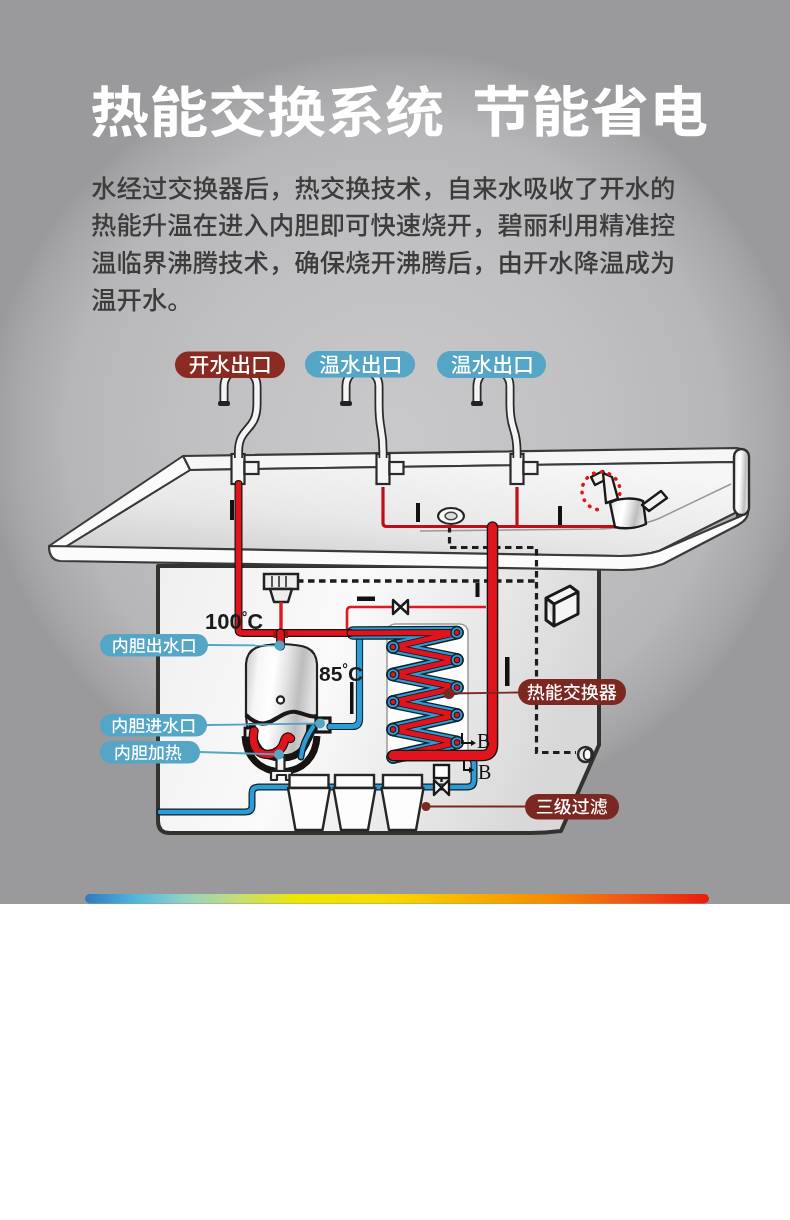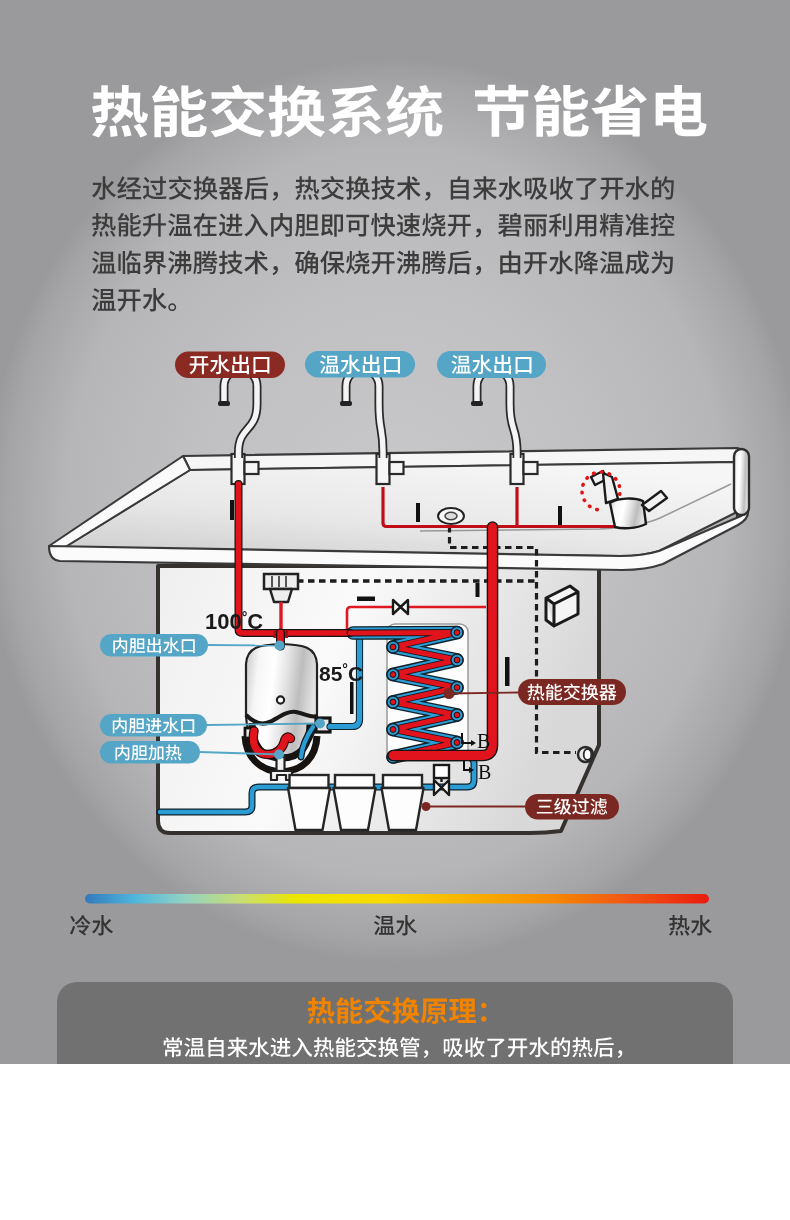--- a/index.html
+++ b/index.html
@@ -1,14 +1,14 @@
 <!DOCTYPE html>
 <html><head><meta charset="utf-8"><style>
 html,body{margin:0;padding:0}
-.page{position:relative;width:790px;height:1064px;overflow:hidden;
+.page{position:relative;width:790px;height:904px;overflow:hidden;
 background:radial-gradient(52% 42.5% at 50% 48%, #c9c9cb 0%, #c0c0c2 50%, #b6b6b8 80%, #a4a4a6 95%, #9a9a9c 100%);text-align:right;}
 </style></head><body>
 <div class="page">
 <svg width="790" height="1220" viewBox="0 0 790 1220">
 <defs>
 <path id="gB70ed" d="M327 109C338 47 346 -35 346 -84L464 -67C463 -18 451 61 438 122ZM531 111C553 49 576 -31 582 -80L702 -57C694 -7 668 71 643 130ZM735 113C780 48 833 -40 854 -94L968 -43C943 12 887 97 841 157ZM156 150C124 80 73 0 33 -47L148 -94C189 -38 239 47 271 120ZM541 851 539 711H422V610H535C532 564 527 522 520 484L461 517L410 443L399 546L300 523V606H404V716H300V847H190V716H57V606H190V498L34 465L58 349L190 382V289C190 277 186 273 172 273C159 273 117 273 77 275C91 244 106 198 109 167C176 167 223 170 257 187C291 205 300 234 300 288V410L406 437L404 434L488 383C461 326 421 279 359 242C385 222 419 180 433 153C504 197 552 252 584 320C622 294 656 270 679 249L739 345C710 368 667 396 620 425C634 480 642 542 646 610H739C734 340 735 171 863 171C938 171 969 207 980 330C953 338 913 356 891 375C888 304 882 274 868 274C837 274 841 433 852 711H651L654 851Z"></path>
         <path id="gB80fd" d="M350 390V337H201V390ZM90 488V-88H201V101H350V34C350 22 347 19 334 19C321 18 282 17 246 19C261 -9 279 -56 285 -87C345 -87 391 -86 425 -67C459 -50 469 -20 469 32V488ZM201 248H350V190H201ZM848 787C800 759 733 728 665 702V846H547V544C547 434 575 400 692 400C716 400 805 400 830 400C922 400 954 436 967 565C934 572 886 590 862 609C858 520 851 505 819 505C798 505 725 505 709 505C671 505 665 510 665 545V605C753 630 847 663 924 700ZM855 337C807 305 738 271 667 243V378H548V62C548 -48 578 -83 695 -83C719 -83 811 -83 836 -83C932 -83 964 -43 977 98C944 106 896 124 871 143C866 40 860 22 825 22C804 22 729 22 712 22C674 22 667 27 667 63V143C758 171 857 207 934 249ZM87 536C113 546 153 553 394 574C401 556 407 539 411 524L520 567C503 630 453 720 406 788L304 750C321 724 338 694 353 664L206 654C245 703 285 762 314 819L186 852C158 779 111 707 95 688C79 667 63 652 47 648C61 617 81 561 87 536Z"></path>
         <path id="gB4ea4" d="M296 597C240 525 142 451 51 406C79 386 125 342 147 318C236 373 344 464 414 552ZM596 535C685 471 797 376 846 313L949 392C893 455 777 544 690 603ZM373 419 265 386C304 296 352 219 412 154C313 89 189 46 44 18C67 -8 103 -62 117 -89C265 -53 394 -1 500 74C601 -2 728 -54 886 -84C901 -52 933 -2 959 24C811 46 690 89 594 152C660 217 713 295 753 389L632 424C602 346 558 280 502 226C447 281 404 345 373 419ZM401 822C418 792 437 755 450 723H59V606H941V723H585L588 724C575 762 542 819 515 862Z"></path>
         <path id="gB6362" d="M338 299V198H552C511 126 432 53 282 -8C310 -28 347 -67 364 -91C507 -25 592 53 643 133C707 34 799 -43 911 -84C927 -56 961 -13 985 10C871 43 775 112 718 198H965V299H907V593H805C839 634 870 679 892 717L812 769L794 764H613C624 785 634 805 644 826L526 848C492 769 430 675 339 603V660H256V849H140V660H38V550H140V370C97 359 57 349 24 342L50 227L140 252V50C140 38 136 34 124 34C113 33 79 33 45 34C59 1 74 -50 78 -82C140 -82 184 -78 215 -58C246 -39 256 -7 256 50V286L355 315L339 423L256 400V550H339V591C359 574 384 545 400 522V299ZM550 664H723C708 640 690 615 672 593H493C514 616 533 640 550 664ZM726 503H786V299H707C712 331 714 362 714 390V503ZM514 299V503H596V391C596 363 595 332 589 299Z"></path>
         <path id="gB7cfb" d="M242 216C195 153 114 84 38 43C68 25 119 -14 143 -37C216 13 305 96 364 173ZM619 158C697 100 795 17 839 -37L946 34C895 90 794 169 717 221ZM642 441C660 423 680 402 699 381L398 361C527 427 656 506 775 599L688 677C644 639 595 602 546 568L347 558C406 600 464 648 515 698C645 711 768 729 872 754L786 853C617 812 338 787 92 778C104 751 118 703 121 673C194 675 271 679 348 684C296 636 244 598 223 585C193 564 170 550 147 547C159 517 175 466 180 444C203 453 236 458 393 469C328 430 273 401 243 388C180 356 141 339 102 333C114 303 131 248 136 227C169 240 214 247 444 266V44C444 33 439 30 422 29C405 29 344 29 292 31C310 0 330 -51 336 -86C410 -86 466 -85 510 -67C554 -48 566 -17 566 41V275L773 292C798 259 820 228 835 202L929 260C889 324 807 418 732 488Z"></path>

